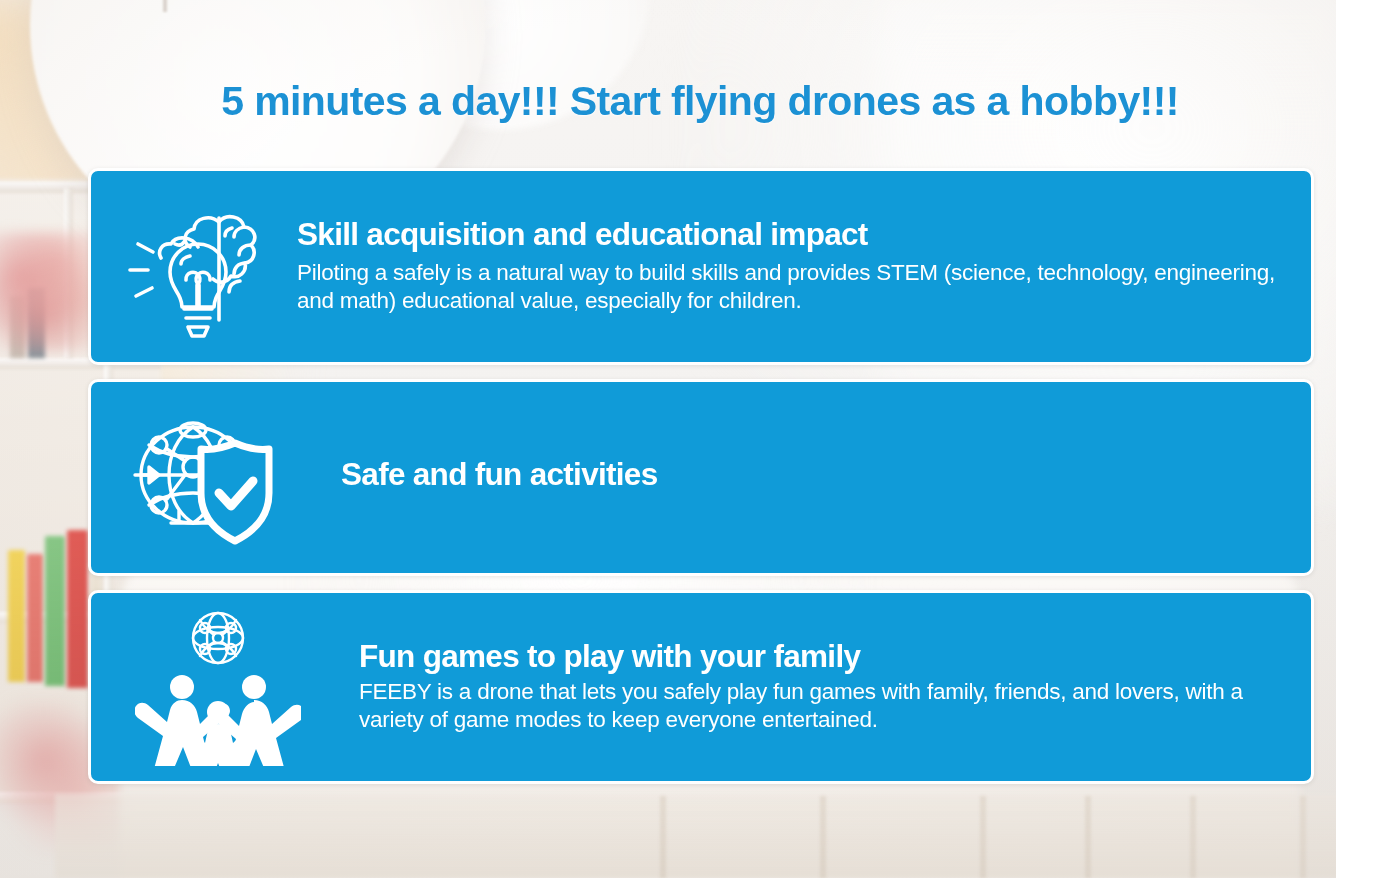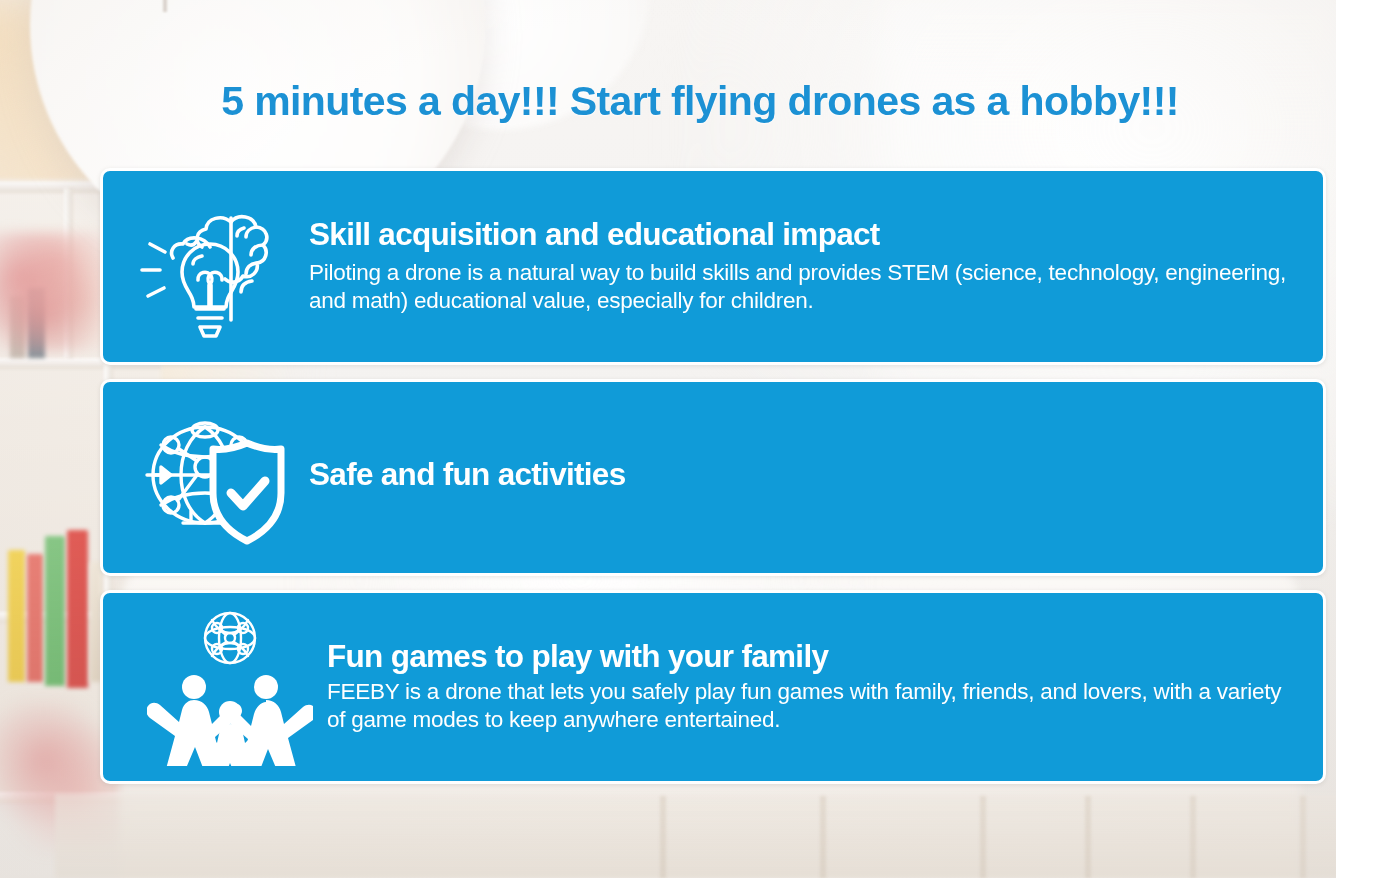--- a/index.html
+++ b/index.html
@@ -148,34 +148,34 @@
     font-weight: 800;
     letter-spacing: -0.6px;
     color: #1c91d4;
     text-shadow: 0 1px 2px rgba(255,255,255,0.85);
     white-space: nowrap;
   }
 
   
   #cards {
     position: absolute;
-    left: 100px; top: 168px;
+    left: 88px; top: 168px;
     width: 1226px;
   }
   .card {
     position: relative;
     background: #109bd8;
     border: 3px solid #ffffff;
     border-radius: 10px;
     display: flex;
     align-items: center;
     padding: 10px 26px 10px 18px;
     box-shadow: 0 1px 4px rgba(130,125,120,0.18);
   }
-  .card + .card { margin-top: 14px; }
+  .card + .card { margin-top: 14px; gap: 44px; }
   #card-1 { min-height: 197px; }
   #card-2 { min-height: 197px; }
   #card-3 { min-height: 190px; padding-left: 36px; }
 
   .card-icon {
     flex: 0 0 182px;
     height: 168px;
     display: flex;
     align-items: center;
     justify-content: center;
@@ -287,21 +287,21 @@
           <path d="M99 30c7-9 23-6 25 5 11 1 14 12 7 18 6 6 3 17-6 18 2 9-6 16-14 13-4 7-13 8-18 3"></path>
           <path d="M124 35c-6 1-10 5-10 10"></path>
           <path d="M131 53c-7 0-12 4-12 10"></path>
           <path d="M126 71c-8 0-12 5-12 11"></path>
           <path d="M120 89c-7 1-11 5-11 11"></path>
           <path d="M112 36c-4 1-7 4-7 8"></path>
         </svg>
       </div>
       <div class="card-body">
         <div class="card-title">Skill acquisition and educational impact</div>
-        <div class="card-text">Piloting a drone is a natural way to build skills and provides STEM (science, technology, engineering, and math) educational value, especially for children.</div>
+        <div class="card-text">Piloting a safely is a natural way to build skills and provides STEM (science, technology, engineering, and math) educational value, especially for children.</div>
       </div>
     </div>
 
     <div class="card" id="card-2">
       <div class="card-icon">
         <svg width="162" height="142" viewBox="0 0 162 142" fill="none" stroke="#ffffff" stroke-width="3.4" stroke-linecap="round" stroke-linejoin="round">
 
           <ellipse cx="74" cy="68" rx="52" ry="48"></ellipse>
           <path d="M74 20c-16 10-24 28-24 48s8 38 24 48"></path>
           <path d="M74 20c16 10 24 28 24 48s-8 38-24 48"></path>
@@ -364,18 +364,18 @@
           </g>
 
           <g fill="#ffffff">
             <circle cx="83" cy="104" r="11"></circle>
             <path d="M83 116c7 0 11 4 13 10l2 9 14-13c3-3 8-2 10 1 2 4 1 8-2 10l-19 15 6 25c1 5-2 9-6 9-4 1-7-2-9-6l-9-21-8 21c-2 4-5 7-9 6-4-1-7-4-6-9l7-25-19-15c-3-2-4-6-2-10 2-3 7-4 10-1l14 13 2-9c2-6 7-10 11-10z"></path>
           </g>
         </svg>
       </div>
       <div class="card-body">
         <div class="card-title">Fun games to play with your family</div>
-        <div class="card-text">FEEBY is a drone that lets you safely play fun games with family, friends, and lovers, with a variety of game modes to keep anywhere entertained.</div>
+        <div class="card-text">FEEBY is a drone that lets you safely play fun games with family, friends, and lovers, with a variety of game modes to keep everyone entertained.</div>
       </div>
     </div>
 
   </div>
 </div>
 
 </body></html>

